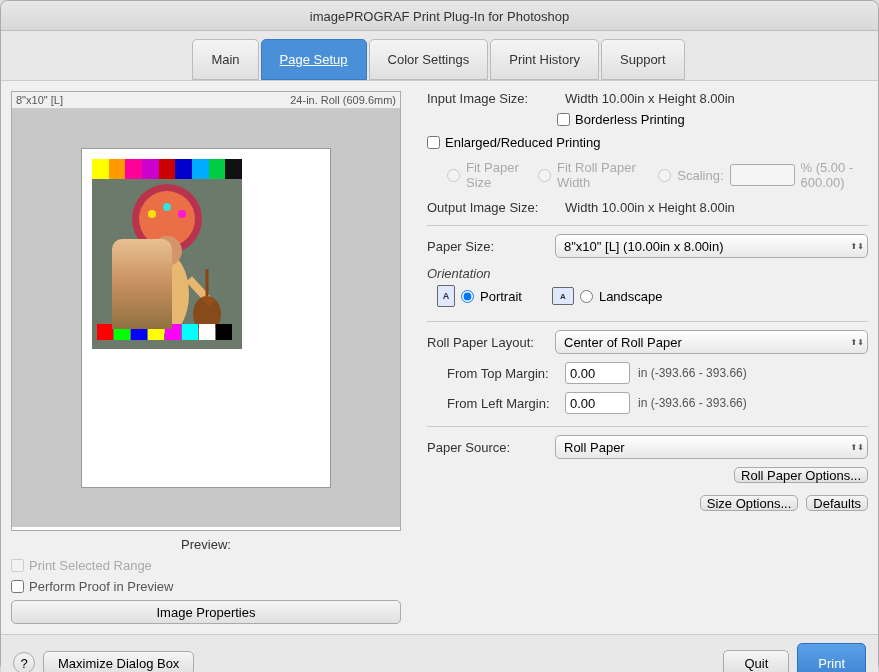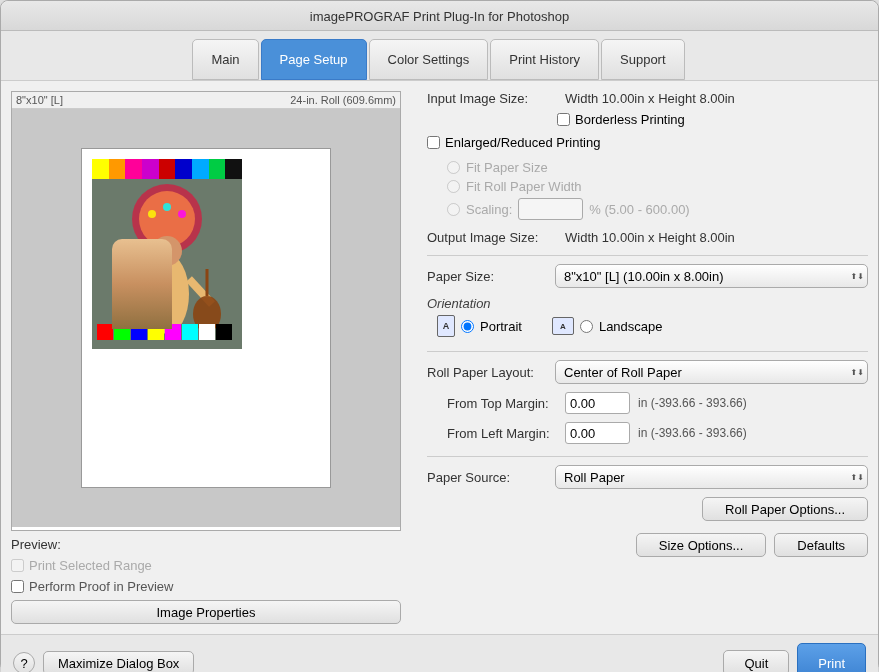--- a/index.html
+++ b/index.html
@@ -50,20 +50,21 @@
       background: linear-gradient(180deg, #f5f5f5, #e0e0e0);
       cursor: pointer;
       border-radius: 5px 5px 0 0;
       margin-right: 2px;
       color: #333;
     }
     .tab.active {
       background: #4a90d9;
       color: #fff;
       border-color: #3a7bc8;
+      text-decoration: underline;
     }
     .content {
       display: flex;
       flex: 1;
       padding: 10px;
       gap: 10px;
     }
     .left-panel {
       width: 390px;
       display: flex;
@@ -143,20 +144,21 @@
     }
     .bottom-controls {
       display: flex;
       flex-direction: column;
       gap: 6px;
     }
     .preview-row {
       display: flex;
       align-items: center;
       gap: 8px;
+      flex-direction: column;
     }
     .preview-label {
       font-size: 13px;
       color: #333;
       white-space: nowrap;
     }
     .select-wrapper {
       flex: 1;
       position: relative;
     }
@@ -275,21 +277,20 @@
     }
     .enlarged-row {
       display: flex;
       align-items: center;
       gap: 5px;
       margin-bottom: 6px;
     }
     .radio-group {
       margin-left: 20px;
       display: flex;
-      flex-direction: column;
       gap: 4px;
       margin-bottom: 6px;
     }
     .radio-row {
       display: flex;
       align-items: center;
       gap: 6px;
       font-size: 13px;
       color: #aaa;
     }
@@ -393,22 +394,22 @@
       border-radius: 3px;
       padding: 0 4px;
       font-size: 13px;
       background: #fff;
     }
     .margin-hint {
       font-size: 12px;
       color: #555;
     }
     .btn-right {
-      height: 24px;
-      padding: 0 22px;
+      height: 16px;
+      padding: 0 6px;
       background: linear-gradient(180deg, #f5f5f5, #e0e0e0);
       border: 1px solid #aaa;
       border-radius: 5px;
       font-size: 13px;
       cursor: pointer;
     }
     .btn-row {
       display: flex;
       gap: 8px;
       justify-content: flex-end;

